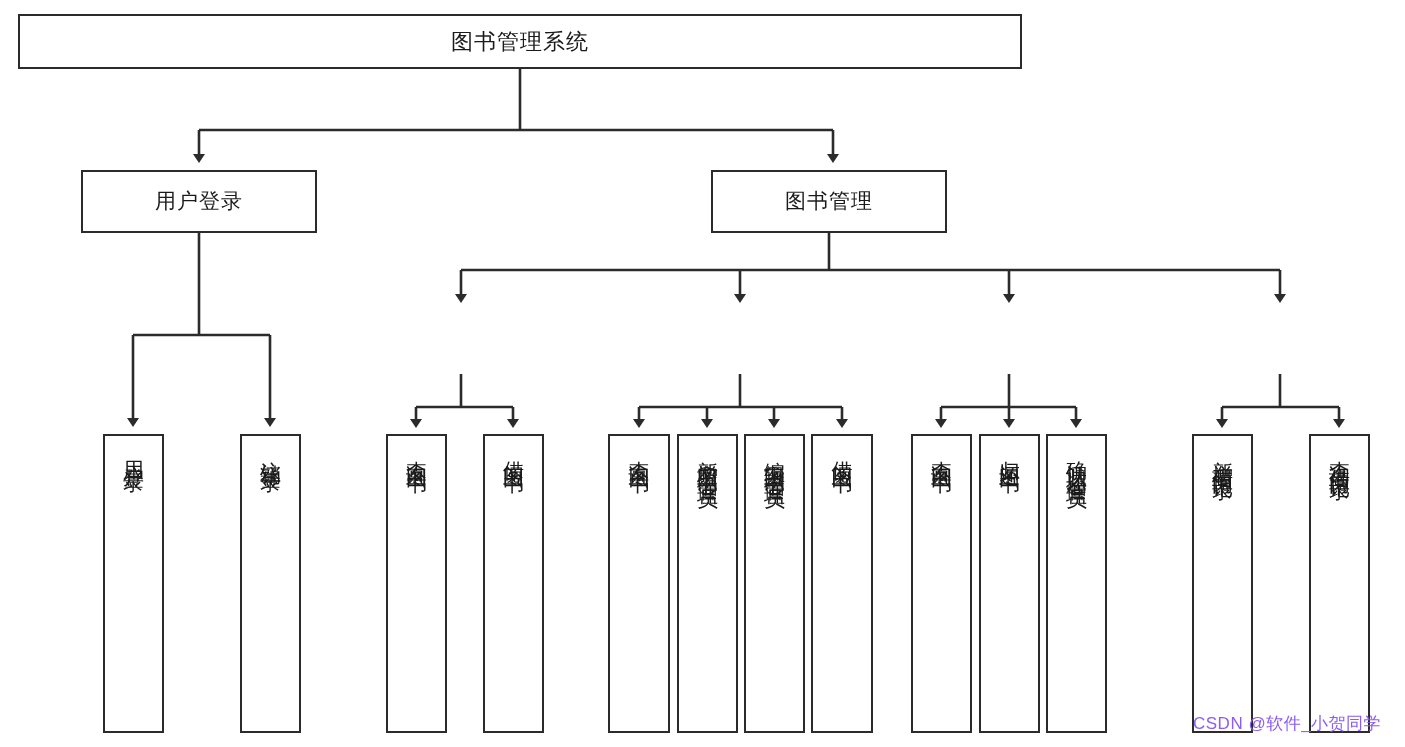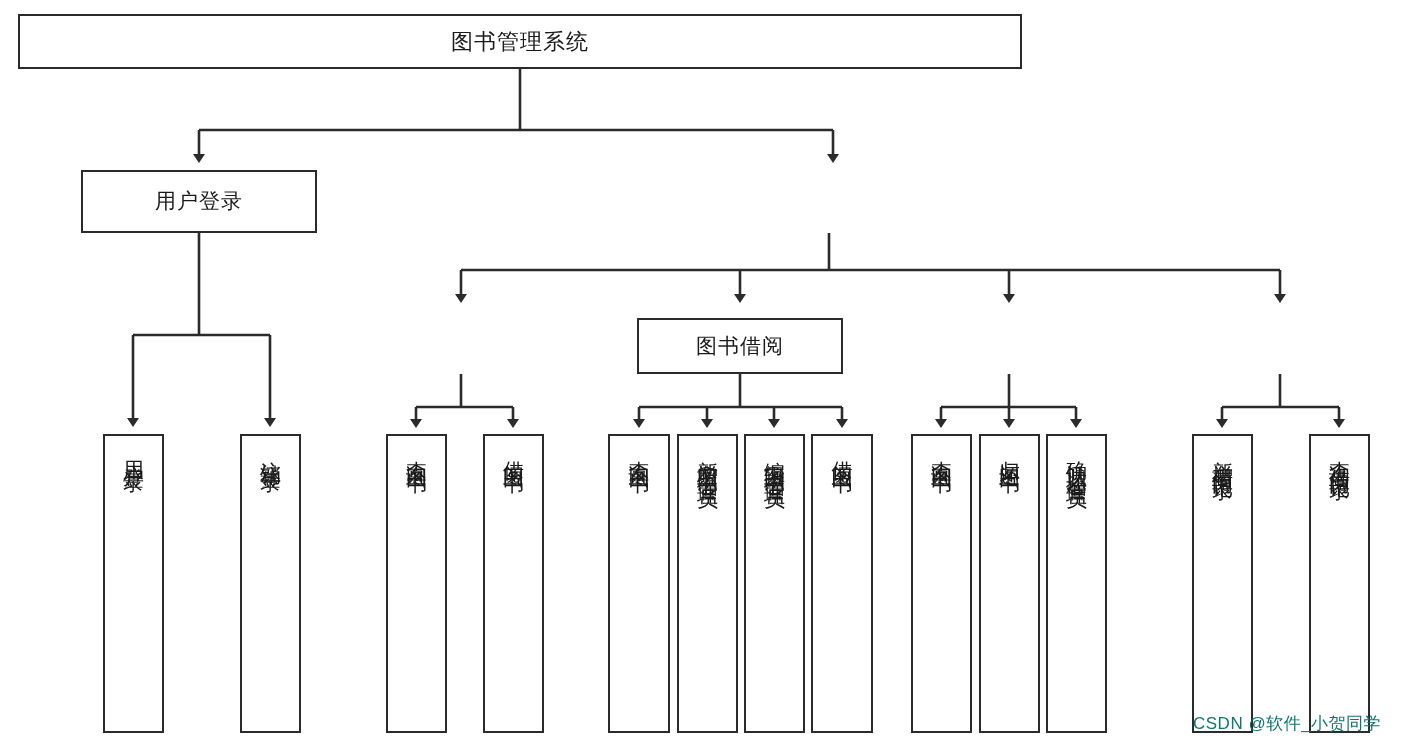--- a/index.html
+++ b/index.html
@@ -57,21 +57,21 @@
     letter-spacing: 4px;
     font-size: 21px;
     line-height: 1.05;
     max-height: 284px;
   }
   .watermark {
     position: absolute;
     left: 1193px;
     top: 712px;
     font-size: 17px;
-    color: #0f766e;
+    color: #8b5cf6;
     white-space: nowrap;
     letter-spacing: 0.5px;
   }
 </style>
 </head>
 <body>
 
 <div id="canvas">
 
   <svg id="wires" viewBox="0 0 1405 747">
@@ -125,25 +125,25 @@
   </svg>
 
   <div class="node root" style="left:18px; top:14px; width:1004px; height:55px;">
     <span class="label">图书管理系统</span>
   </div>
 
   <div class="node" style="left:81px; top:170px; width:236px; height:63px;">
     <span class="label">用户登录</span>
   </div>
 
+  <div class="node" style="left:711px; top:170px; width:236px; height:63px;">
+    <span class="label">图书管理</span>
+  </div>
 
 
-  <div class="node" style="left:637px; top:318px; width:206px; height:56px;">
-    <span class="label">图书借阅</span>
-  </div>
 
 
 
   <div class="node leaf" style="left:103px; top:434px; width:61px; height:299px;">
     <span class="label">用户登录</span>
   </div>
 
   <div class="node leaf" style="left:240px; top:434px; width:61px; height:299px;">
     <span class="label">注销登录</span>
   </div>

